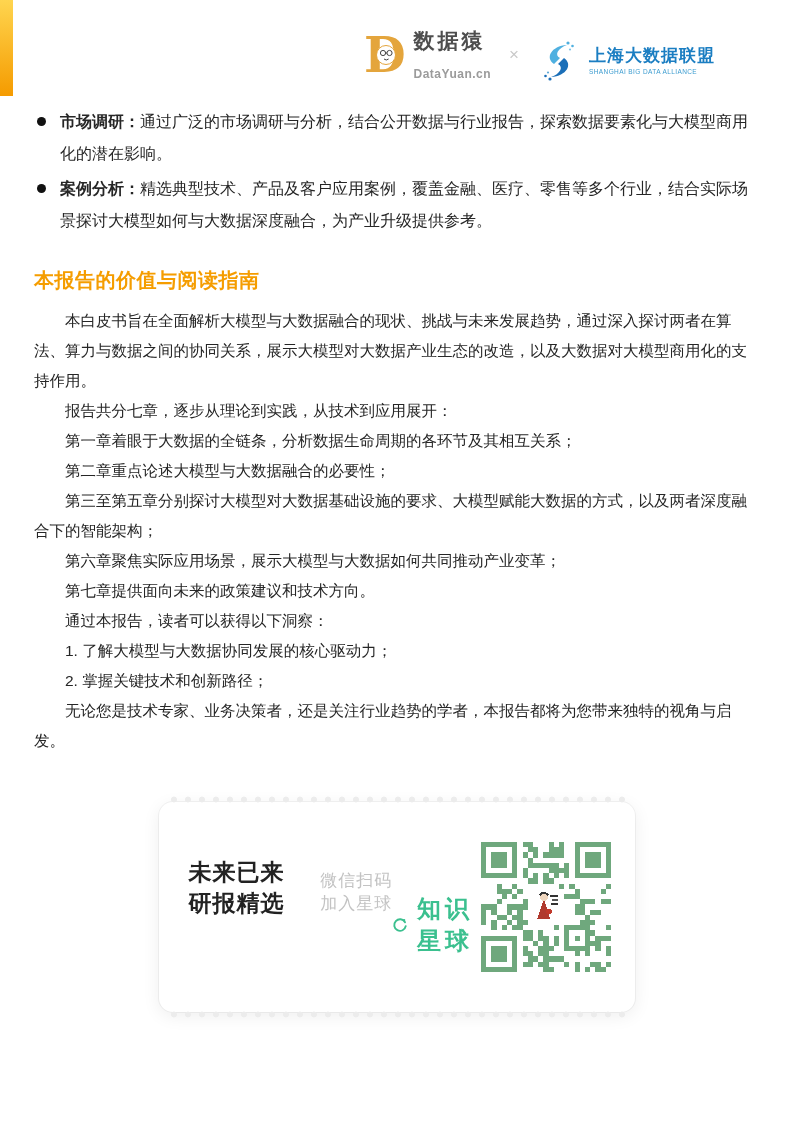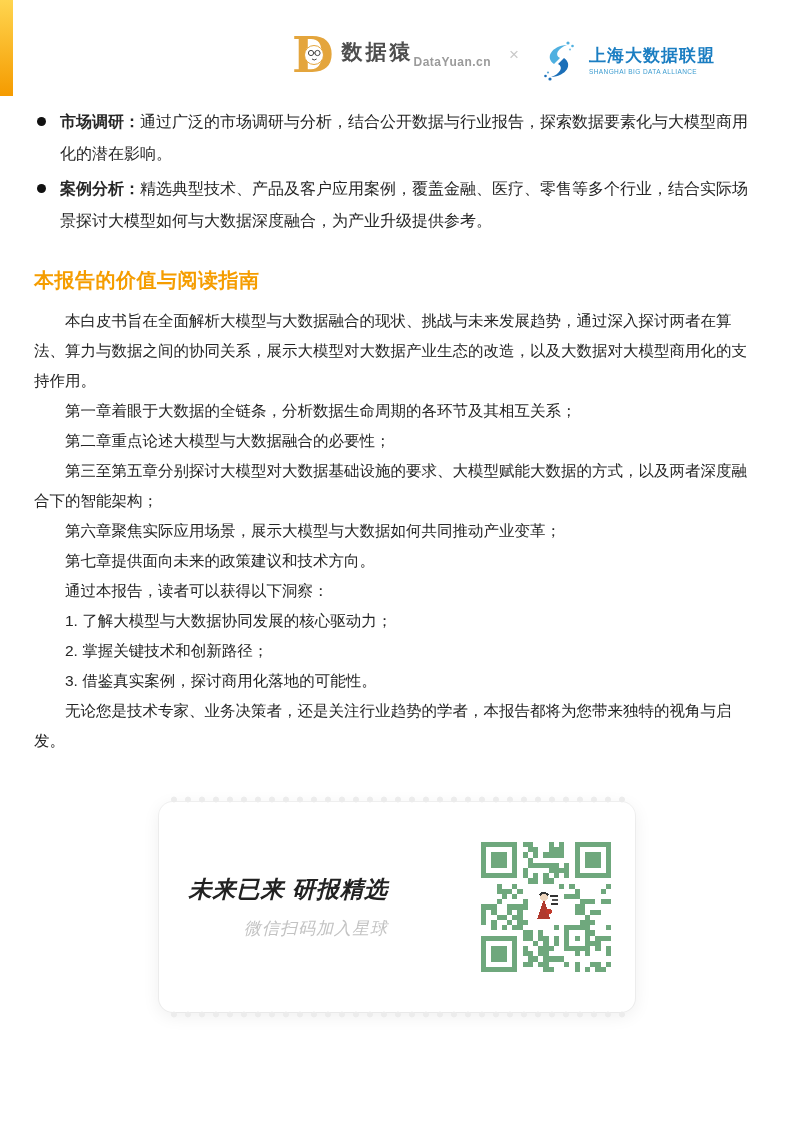--- a/index.html
+++ b/index.html
@@ -21,21 +21,21 @@
   .corner-bar {
     position: absolute; left: 0; top: 0; width: 13px; height: 96px;
     background: linear-gradient(180deg, var(--corner-top), var(--corner-bottom));
   }
   
   header {
     display: flex; justify-content: flex-end; align-items: center;
     gap: 16px; padding: 26px 78px 0 78px; height: 58px;
   }
   .logo-dy { display: flex; align-items: center; gap: 8px; }
-  .dy-text { display: flex; flex-direction: row; line-height: 1.1; }
+  .dy-text { display: flex; flex-direction: column; line-height: 1.1; }
   .dy-name { font-size: 21px; font-weight: 700; color: #4E4E4E; letter-spacing: 3px; }
   .dy-domain { font-size: 12px; color: #9B9B9B; margin-top: 16px; letter-spacing: 0.5px; font-weight: bold; }
   .logo-sep { font-size: 17px; color: #C9C9C9; padding: 0 2px; }
   .logo-sbda { display: flex; align-items: center; gap: 8px; margin-top: 12px; }
   .sbda-text { display: flex; flex-direction: column; line-height: 1.1; }
   .sbda-name { font-size: 17px; font-weight: 700; color: var(--alliance-blue); letter-spacing: 1px; }
   .sbda-sub { font-size: 6.5px; color: #3C9CD0; margin-top: 3px; letter-spacing: 0.4px; }
   
   main { padding: 0 34px; }
   ul.bullets { list-style: none; margin: 22px 0 0 0; padding: 0; }
@@ -61,21 +61,21 @@
     display: flex; justify-content: space-between; align-items: center;
     padding: 0 24px 0 30px; box-sizing: border-box;
   }
   .promo-card::before, .promo-card::after {
     content: ""; position: absolute; left: 8px; right: 8px; height: 7px;
     background: radial-gradient(circle at 7px 3.5px, #ececec 2.6px, transparent 3.3px);
     background-size: 14px 7px; background-repeat: repeat-x;
   }
   .promo-card::before { top: -6px; }
   .promo-card::after { bottom: -6px; }
-  .card-left { display: flex; flex-direction: column; font-style: italic; }
+  .card-left { display: flex; flex-direction: row; }
   .card-title { font-size: 23px; font-weight: 700; color: #222; letter-spacing: 1px; }
   .card-subtitle { font-size: 17px; color: #C3C3C3; margin-top: 12px; letter-spacing: 1px; text-align: right; }
   .card-brand { display: flex; align-items: center; gap: 9px; margin-top: 36px; }
   .card-brand .brand-label {
     font-size: 24px; font-weight: 700; color: var(--brand-green); letter-spacing: 4px;
   }
   .qr-box { width: 130px; height: 130px; }
   .qr-box svg { width: 130px; height: 130px; display: block; }
 </style>
 </head>
@@ -129,35 +129,42 @@
       <span class="dot"></span>
       <p class="b-text">
         <b>案例分析：</b><span>精选典型技术、产品及客户应用案例，覆盖金融、医疗、零售等多个行业，结合实际场景探讨大模型如何与大数据深度融合，为产业升级提供参考。</span>
       </p>
     </li>
   </ul>
 
   <h2 class="section-title">本报告的价值与阅读指南</h2>
 
   <p class="para">本白皮书旨在全面解析大模型与大数据融合的现状、挑战与未来发展趋势，通过深入探讨两者在算法、算力与数据之间的协同关系，展示大模型对大数据产业生态的改造，以及大数据对大模型商用化的支持作用。</p>
+  <p class="para">报告共分七章，逐步从理论到实践，从技术到应用展开：</p>
   <p class="para">第一章着眼于大数据的全链条，分析数据生命周期的各环节及其相互关系；</p>
   <p class="para">第二章重点论述大模型与大数据融合的必要性；</p>
   <p class="para">第三至第五章分别探讨大模型对大数据基础设施的要求、大模型赋能大数据的方式，以及两者深度融合下的智能架构；</p>
   <p class="para">第六章聚焦实际应用场景，展示大模型与大数据如何共同推动产业变革；</p>
   <p class="para">第七章提供面向未来的政策建议和技术方向。</p>
   <p class="para">通过本报告，读者可以获得以下洞察：</p>
   <p class="para">1. 了解大模型与大数据协同发展的核心驱动力；</p>
   <p class="para">2. 掌握关键技术和创新路径；</p>
-  <p class="para">3. 借鉴真实案例，探讨商用化落地的可能性。</p>
   <p class="para">无论您是技术专家、业务决策者，还是关注行业趋势的学者，本报告都将为您带来独特的视角与启发。</p>
 
   <div class="promo-card">
     <div class="card-left">
       <div class="card-title">未来已来 研报精选</div>
       <div class="card-subtitle">微信扫码加入星球</div>
+      <div class="card-brand">
+        <svg width="28" height="28" viewBox="0 0 28 28">
+          <path d="M23 9 A10.2 10.2 0 1 0 24.2 16" fill="none" stroke="#3BC08F" stroke-width="3.4" stroke-linecap="round"></path>
+          <circle cx="21.5" cy="5.5" r="2" fill="#3BC08F"></circle>
+        </svg>
+        <span class="brand-label">知识星球</span>
+      </div>
     </div>
     <div class="qr-box">
       <svg id="qr-svg" viewBox="0 0 25 25" shape-rendering="crispEdges">
           <rect x="8" y="0" width="1" height="1" fill="#6FA87D"></rect>
           <rect x="9" y="0" width="1" height="1" fill="#6FA87D"></rect>
           <rect x="13" y="0" width="1" height="1" fill="#6FA87D"></rect>
           <rect x="15" y="0" width="1" height="1" fill="#6FA87D"></rect>
           <rect x="9" y="1" width="1" height="1" fill="#6FA87D"></rect>
           <rect x="10" y="1" width="1" height="1" fill="#6FA87D"></rect>
           <rect x="13" y="1" width="1" height="1" fill="#6FA87D"></rect>

